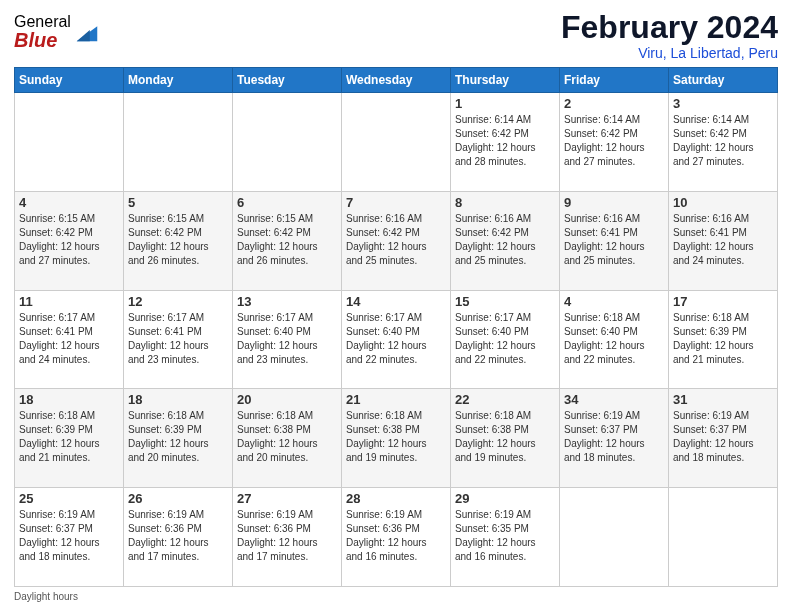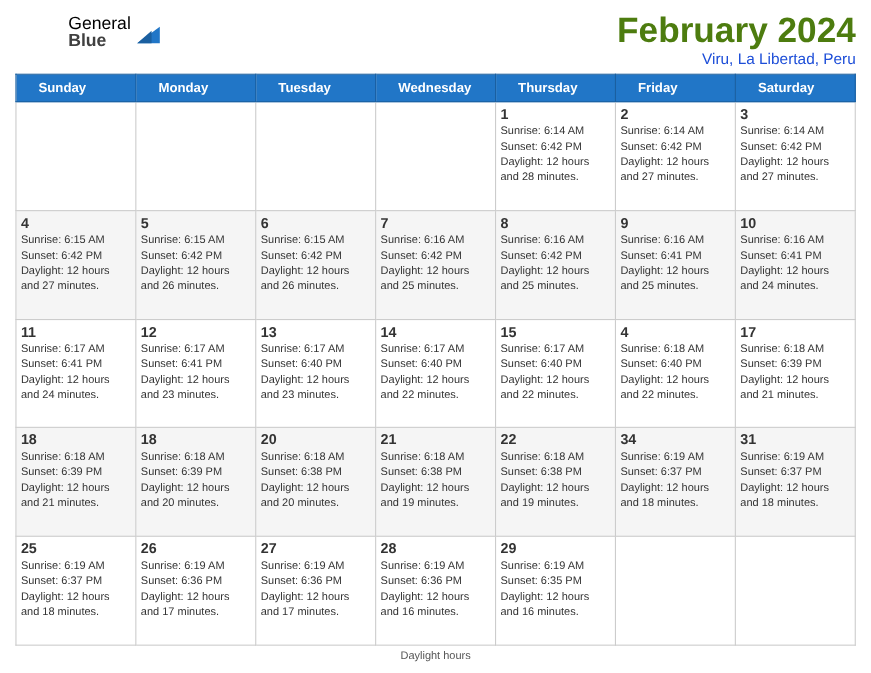--- a/index.html
+++ b/index.html
@@ -16,21 +16,20 @@
       background: #fff;
       display: flex;
       flex-direction: column;
       padding: 10px 14px 10px 14px;
     }
     .header {
       display: flex;
       align-items: flex-start;
       justify-content: space-between;
       margin-bottom: 6px;
-      margin-left: 48px;
     }
     .logo {
       display: flex;
       align-items: center;
       margin-top: 4px;
     }
     .logo-text {
       display: flex;
       flex-direction: column;
       line-height: 1;
@@ -40,39 +39,39 @@
       height: 28px;
       margin-left: 2px;
       margin-top: -2px;
     }
     .title-block {
       text-align: right;
     }
     .title-month {
       font-size: 32px;
       font-weight: bold;
-      color: #4d7c0f;
+      color: #0f172a;
       line-height: 1.1;
     }
     .title-location {
       font-size: 14px;
       color: #1d4ed8;
     }
     .calendar-table {
       width: 100%;
       border-collapse: collapse;
       flex: 1;
       table-layout: fixed;
     }
     .calendar-table th {
       background: #2176c7;
       color: #fff;
       font-size: 12px;
       font-weight: bold;
-      padding: 5px 20px;
+      padding: 5px 4px;
       text-align: left;
       border: 1px solid #1a5fa0;
     }
     .calendar-table td {
       border: 1px solid #ccc;
       vertical-align: top;
       padding: 3px 4px;
       font-size: 9.5px;
       color: #333;
       height: 82px;
@@ -94,32 +93,32 @@
       color: #333;
       line-height: 1.4;
     }
     .empty-cell {
       background: #fff !important;
     }
     .footer-note {
       font-size: 10px;
       color: #555;
       margin-top: 4px;
-      text-align: center;
+      text-align: left;
     }
   </style>
 </head>
 <body>
 
 <div class="page">
   <div class="header">
     <div class="logo">
       <div class="logo-text">
         <span>General</span>
-        <span style="color:#404040;font-size:16px;font-weight:bold;">Blue</span>
+        <span style="color:#b91c1c;font-size:20px;font-weight:bold;font-style:italic;">Blue</span>
       </div>
       <svg class="logo-icon" viewBox="0 0 30 30" xmlns="http://www.w3.org/2000/svg">
         <polygon points="4,26 26,10 26,26" fill="#2176c7"></polygon>
         <polygon points="4,26 18,14 18,26" fill="#1a5fa0"></polygon>
       </svg>
     </div>
     <div class="title-block">
       <div class="title-month">February 2024</div>
       <div class="title-location">Viru, La Libertad, Peru</div>
     </div>

